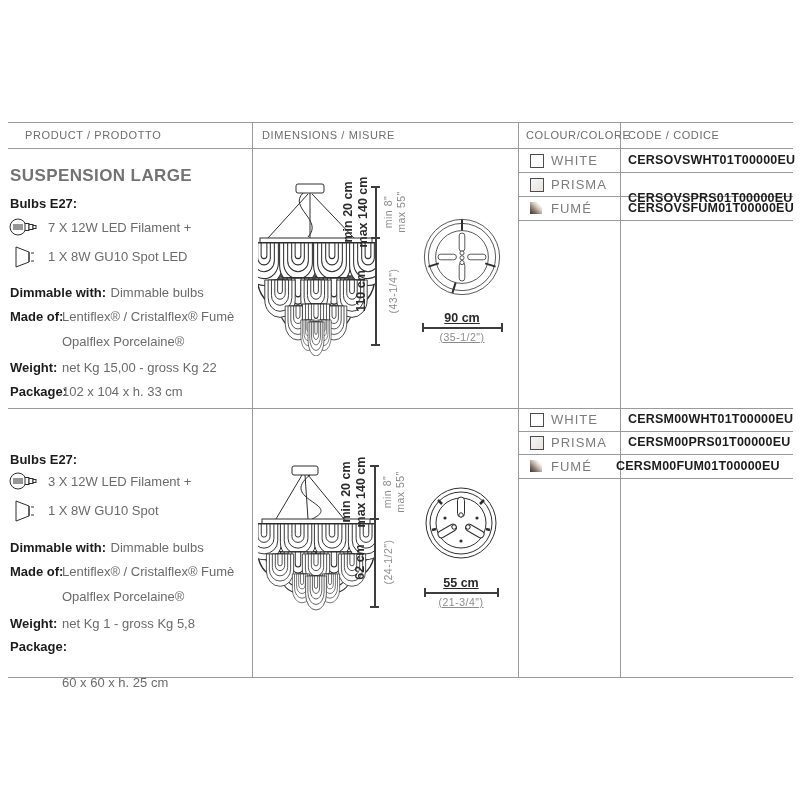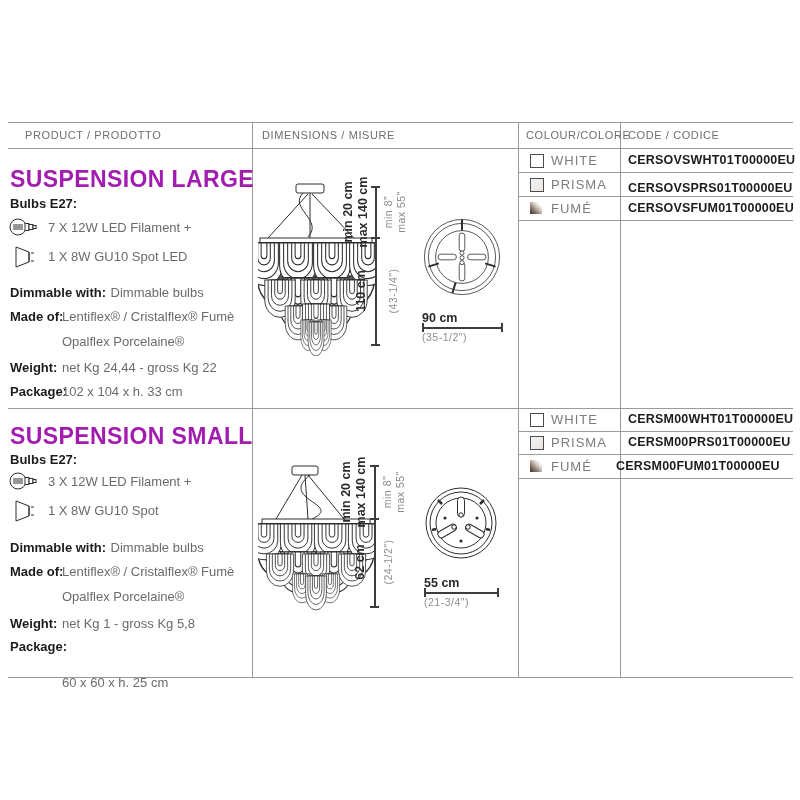--- a/index.html
+++ b/index.html
@@ -2,38 +2,38 @@
 <html><head>
 <meta charset="utf-8">
 <style>
   html,body{margin:0;padding:0;background:#fff;}
   .page{position:relative;width:800px;height:800px;background:#ffffff;overflow:hidden;
         font-family:"Liberation Sans", sans-serif;color:#1f1f1f;}
   .hline{position:absolute;height:1px;background:#9a9a9a;}
   .vline{position:absolute;width:1px;background:#9a9a9a;}
   .t{position:absolute;white-space:nowrap;}
   .colhead{font-size:11px;letter-spacing:0.6px;color:#6e6e6e;}
-  .sec-title{font-size:23px;font-weight:bold;letter-spacing:0.4px;color:#a21caf;}
+  .sec-title{font-size:17px;font-weight:bold;letter-spacing:0.4px;color:#737373;}
   .lbl{font-weight:bold;font-size:13px;color:#1c1c1c;}
   .val{font-size:13px;color:#6b6b6b;}
   .code{font-size:12.5px;font-weight:bold;color:#1c1c1c;letter-spacing:0.2px;}
   .cname{font-size:13px;color:#7c7c7c;letter-spacing:1px;}
   .swatch{position:absolute;width:12px;height:12px;}
   .sw-border{border:1.5px solid #4c4c4c;background:#ffffff;}
   .sw-prisma{border:1.5px solid #4c4c4c;background:linear-gradient(135deg,#f6f5f3 0%,#e7e4e1 100%);}
   .sw-fume{background:linear-gradient(45deg,#3f342c 0%,#7d6f63 28%,#cfc6bd 58%,#ffffff 82%);}
   .vrot{position:absolute;transform:translate(-50%,-50%) rotate(-90deg);text-align:center;white-space:nowrap;line-height:1.2;}
   .vrot span{display:block;}
   .dim-b{font-size:12.5px;font-weight:bold;color:#2a2a2a;}
   .dim-g{font-size:10.5px;color:#8c8c8c;letter-spacing:0.5px;}
   .dimline-v{position:absolute;width:1.5px;background:#3d3d3d;}
   .dimline-h{position:absolute;height:1.5px;background:#3d3d3d;}
   .tick-h{position:absolute;width:9px;height:1.5px;background:#3d3d3d;}
   .tick-v{position:absolute;width:1.5px;height:9px;background:#3d3d3d;}
-  .ctr{}
+  .ctr{text-align:center;text-decoration:underline;}
   svg{position:absolute;}
   svg .ln{stroke:#2e2e2e;fill:none;stroke-width:1;}
   svg .fw{stroke:#2e2e2e;fill:#ffffff;stroke-width:1;}
 </style>
 </head>
 <body>
 
 <div class="page">
 
   <svg width="0" height="0">
@@ -86,21 +86,21 @@
   <div class="t val" style="left:48px;top:249px">1 X 8W  GU10 Spot LED</div>
 
   <div class="t" style="left:10px;top:283px">
     <span class="lbl">Dimmable with:</span>
     <span class="val">Dimmable bulbs</span>
   </div>
   <div class="t lbl" style="left:10px;top:309px">Made of:</div>
   <div class="t val" style="left:62px;top:309px">Lentiflex® / Cristalflex® Fumè</div>
   <div class="t val" style="left:62px;top:334px">Opalflex Porcelaine®</div>
   <div class="t lbl" style="left:10px;top:360px">Weight:</div>
-  <div class="t val" style="left:62px;top:360px">net Kg 24,44  -  gross Kg 22</div>
+  <div class="t val" style="left:62px;top:360px">net Kg 15,00  -  gross Kg 22</div>
   <div class="t lbl" style="left:10px;top:384px">Package:</div>
   <div class="t val" style="left:62px;top:384px">102 x 104 x h. 33 cm</div>
 
   <svg style="left:258px;top:180px" width="118" height="176" viewBox="0 0 118 176">
     <rect class="fw" x="38" y="4" width="28" height="9" rx="2"></rect>
     <line class="ln" x1="52" y1="13" x2="52" y2="58"></line>
     <path class="ln" d="M45 13 C30 28, 66 40, 50 57"></path>
     <line class="ln" x1="50" y1="14" x2="10" y2="58" stroke-width="0.6"></line>
     <line class="ln" x1="54" y1="14" x2="96" y2="58" stroke-width="0.6"></line>
     <rect class="fw" x="2" y="58" width="112" height="5"></rect>
@@ -164,27 +164,26 @@
   <div class="tick-v" style="left:501px;top:323px"></div>
   <div class="t dim-b ctr" style="left:422px;top:311px;width:80px">90 cm</div>
   <div class="t dim-g ctr" style="left:422px;top:331px;width:80px">(35-1/2")</div>
 
   <div class="swatch sw-border" style="left:530px;top:154px"></div>
   <div class="t cname" style="left:551px;top:153px">WHITE</div>
   <div class="t code" style="left:628px;top:153px">CERSOVSWHT01T00000EU</div>
 
   <div class="swatch sw-prisma" style="left:530px;top:178px"></div>
   <div class="t cname" style="left:551px;top:177px">PRISMA</div>
-  <div class="t code" style="left:628px;top:181px">CERSOVSPRS01T00000EU</div>
+  <div class="t code" style="left:628px;top:191px">CERSOVSPRS01T00000EU</div>
 
   <div class="swatch sw-fume" style="left:530px;top:202px"></div>
   <div class="t cname" style="left:551px;top:201px">FUMÉ</div>
   <div class="t code" style="left:628px;top:201px">CERSOVSFUM01T00000EU</div>
 
-  <div class="t sec-title" style="left:10px;top:423px">SUSPENSION SMALL</div>
   <div class="t lbl" style="left:10px;top:452px">Bulbs E27:</div>
 
   <svg style="left:8px;top:470px" width="36" height="22" viewBox="0 0 36 22">
     <circle class="fw" cx="10" cy="11" r="8"></circle>
     <path class="ln" d="M5 9 L15 9 M5 11 L15 11 M5 13 L15 13"></path>
     <rect class="fw" x="17" y="7.5" width="4" height="7"></rect>
     <rect class="fw" x="21" y="8.5" width="4" height="5"></rect>
     <rect class="fw" x="25" y="9.5" width="3" height="3"></rect>
   </svg>
   <div class="t val" style="left:48px;top:474px">3 X 12W LED Filament +</div>

